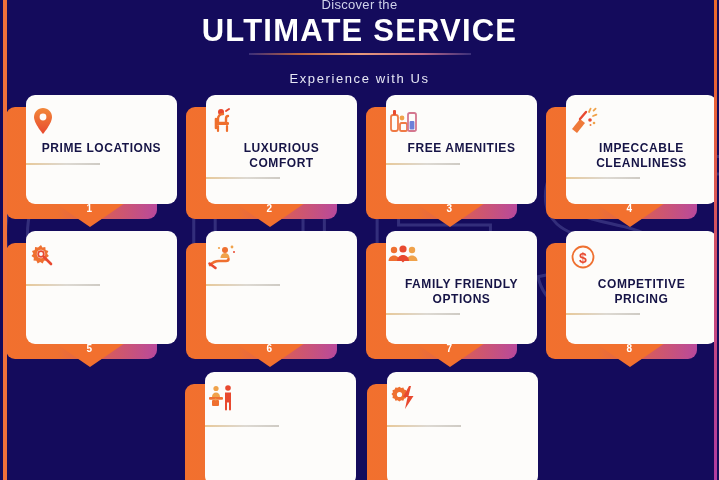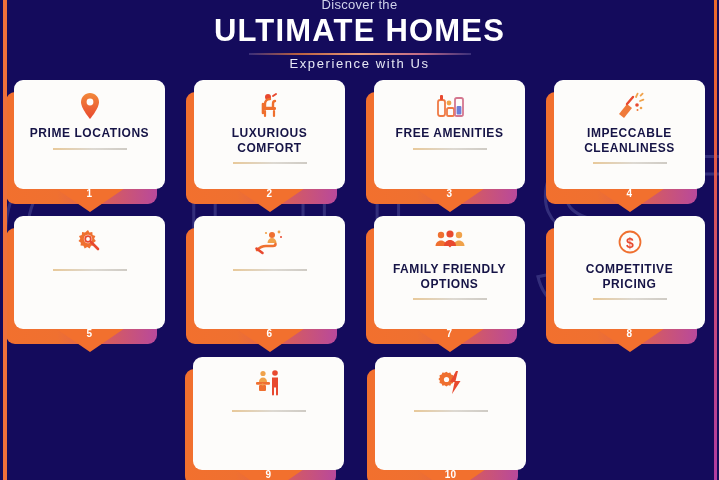--- a/index.html
+++ b/index.html
@@ -50,21 +50,21 @@
   #main-title {
     font-size:31px; font-weight:700; color:#ffffff;
     letter-spacing:1.2px; line-height:32px; margin-top:2px;
   }
   #title-rule {
     width:222px; height:2px; margin:6px auto 0 auto;
     background:linear-gradient(90deg,#3a2f7a 0%,#b9603f 22%,#e89a7a 50%,#c06a88 78%,#3a2f7a 100%);
   }
   #subtitle {
     font-size:13px; color:#e7e8f5; letter-spacing:1.6px;
-    font-weight:500; line-height:18px; margin-top:0;
+    font-weight:500; line-height:18px; margin-top:15px;
   }
 
   
   #grid {
     position:relative; z-index:3;
     width:719px; padding:0 14px;
   }
   .row { display:flex; }
   .row.r1 { justify-content:space-between; margin-top:7px; }
   .row.r2 { justify-content:space-between; margin-top:19px; }
@@ -79,25 +79,25 @@
   
   .card-shadow {
     position:absolute; left:-8px; top:12px;
     width:151px; height:112px;
     border-radius:9px;
     background:linear-gradient(90deg,#f2702e 0%,#ef7030 34%,#d45a63 70%,#b8499c 100%);
   }
   .row.r2 .card-shadow, .row.r3 .card-shadow { height:116px; }
 
   .card {
-    position:absolute; left:0; top:0;
+    position:absolute; left:12px; top:0;
     width:151px; height:109px;
     background:#fdfcfa;
     border-radius:9px;
-    display:flex; flex-direction:column; align-items:center;
+    display:flex; flex-direction:column; 
     padding-top:11px;
     z-index:2;
   }
   .row.r2 .card, .row.r3 .card { height:113px; }
 
   .card-icon {
     width:34px; height:30px;
     display:flex; align-items:center; justify-content:center;
     margin-bottom:5px;
   }
@@ -141,21 +141,21 @@
 
 <div id="edge-left"></div>
 <div id="edge-right"></div>
 
 <div id="watermark">
   <div class="wm-text">CUESTA</div>
 </div>
 
 <div id="header">
   <div id="kicker">Discover the</div>
-  <div id="main-title">ULTIMATE HOMES</div>
+  <div id="main-title">ULTIMATE SERVICE</div>
   <div id="title-rule"></div>
   <div id="subtitle">Experience with Us</div>
 </div>
 
 <div id="grid">
 
   <div class="row r1">
 
     <div class="card-wrap">
       <div class="card-shadow"></div>

